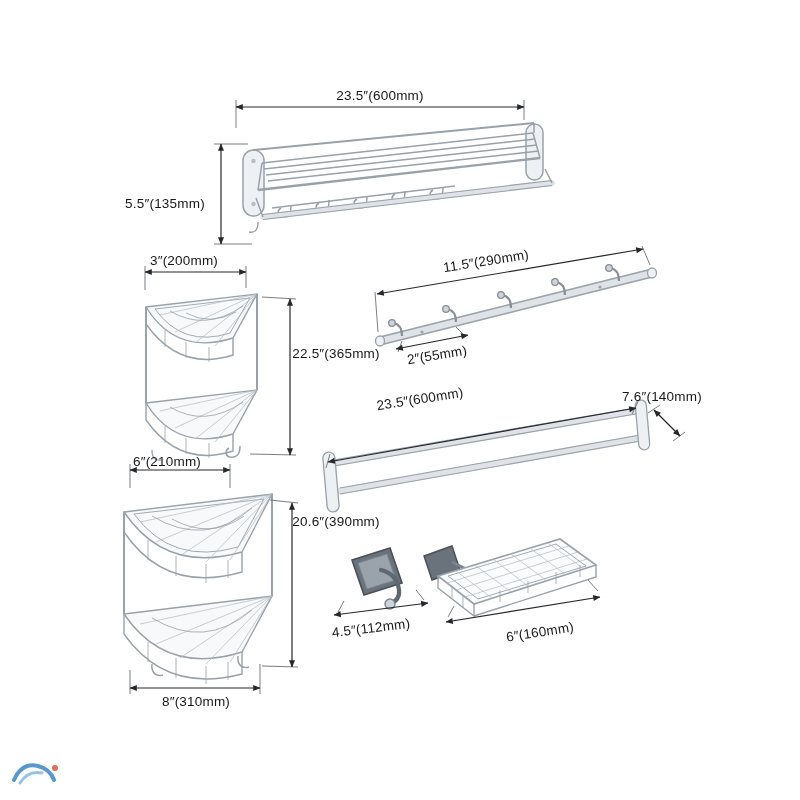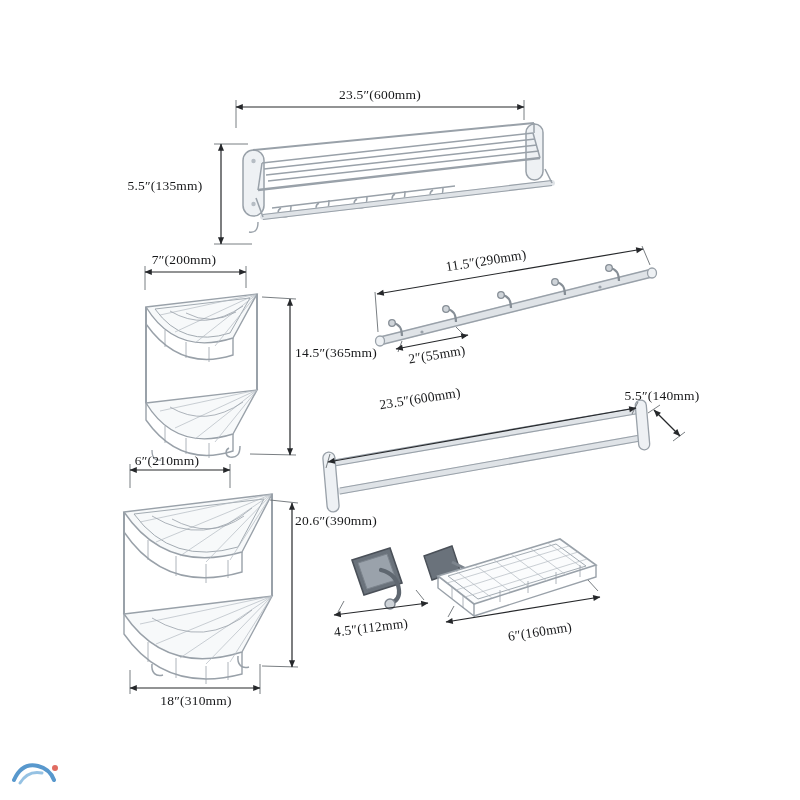--- a/index.html
+++ b/index.html
@@ -1,17 +1,17 @@
 <!DOCTYPE html>
 <html><head>
 <meta charset="utf-8">
 <style>
   *{margin:0;padding:0;box-sizing:border-box}
   html,body{width:800px;height:800px;background:#ffffff;overflow:hidden}
-  .stage{position:relative;width:800px;height:800px;background:#ffffff;font-family:Liberation Serif, serif}
+  .stage{position:relative;width:800px;height:800px;background:#ffffff;font-family:Liberation Sans, sans-serif}
   .stage > svg.art{position:absolute;left:0;top:0}
   .dim-label{
     position:absolute;white-space:nowrap;color:#17181a;
     font-size:13.5px;font-weight:500;letter-spacing:.2px;
     transform:translate(-50%,-50%) rotate(var(--r,0deg));
   }
   .watermark{position:absolute;left:8px;top:756px;opacity:.8}
 </style>
 </head>
 <body>
@@ -195,30 +195,30 @@
       <path marker-start="url(#arr)" marker-end="url(#arr)" d="M654,410 L680,436"></path>
       <path marker-start="url(#arr)" marker-end="url(#arr)" d="M130,470 L230,470"></path>
       <path marker-start="url(#arr)" marker-end="url(#arr)" d="M292,503 L292,667"></path>
       <path marker-start="url(#arr)" marker-end="url(#arr)" d="M130,688 L260,688"></path>
       <path marker-start="url(#arr)" marker-end="url(#arr)" d="M334,615 L428,603"></path>
       <path marker-start="url(#arr)" marker-end="url(#arr)" d="M446,622 L600,597"></path>
     </g>
   </svg>
 
   <div class="dim-label" style="left:380px;top:95px">23.5″(600mm)</div>
-  <div class="dim-label" style="left:165px;top:186px">5.5″(135mm)</div>
-  <div class="dim-label" style="left:184px;top:260px">7″(200mm)</div>
-  <div class="dim-label" style="left:336px;top:353px">14.5″(365mm)</div>
+  <div class="dim-label" style="left:165px;top:203px">5.5″(135mm)</div>
+  <div class="dim-label" style="left:184px;top:260px">3″(200mm)</div>
+  <div class="dim-label" style="left:336px;top:353px">22.5″(365mm)</div>
   <div class="dim-label" style="left:486px;top:261px;--r:-9deg">11.5″(290mm)</div>
   <div class="dim-label" style="left:437px;top:355px;--r:-9deg">2″(55mm)</div>
   <div class="dim-label" style="left:420px;top:399px;--r:-9deg">23.5″(600mm)</div>
-  <div class="dim-label" style="left:662px;top:396px">5.5″(140mm)</div>
+  <div class="dim-label" style="left:662px;top:396px">7.6″(140mm)</div>
   <div class="dim-label" style="left:167px;top:461px">6″(210mm)</div>
   <div class="dim-label" style="left:336px;top:521px">20.6″(390mm)</div>
-  <div class="dim-label" style="left:196px;top:701px">18″(310mm)</div>
+  <div class="dim-label" style="left:196px;top:701px">8″(310mm)</div>
   <div class="dim-label" style="left:371px;top:628px;--r:-7deg">4.5″(112mm)</div>
   <div class="dim-label" style="left:540px;top:632px;--r:-9deg">6″(160mm)</div>
 
   <svg class="watermark" width="54" height="34" viewBox="0 0 54 34">
     <path d="M6,24 Q14,6 30,10 Q42,13 46,24" fill="none" stroke="#2f7fc1" stroke-width="4" stroke-linecap="round"></path>
     <path d="M12,27 Q20,14 34,17" fill="none" stroke="#7db4dd" stroke-width="3" stroke-linecap="round"></path>
     <circle cx="47" cy="12" r="3" fill="#d9483b"></circle>
   </svg>
 
 </div>

